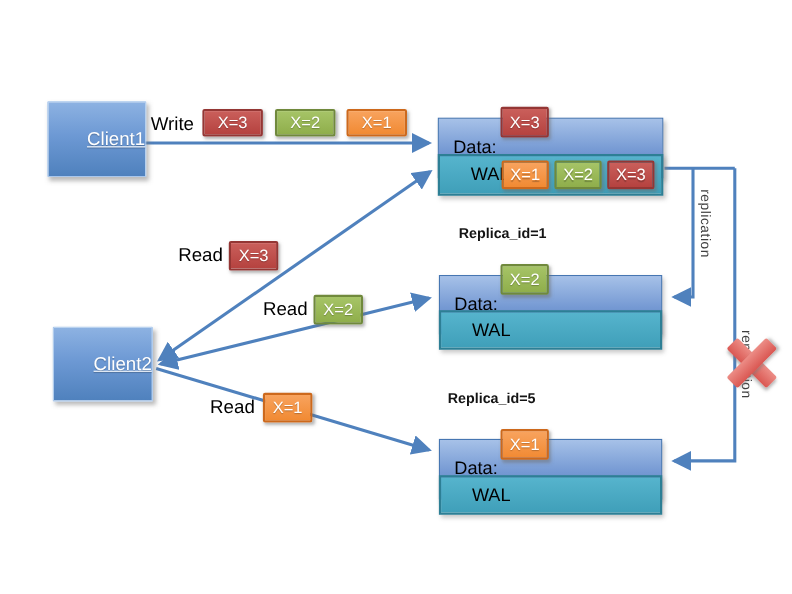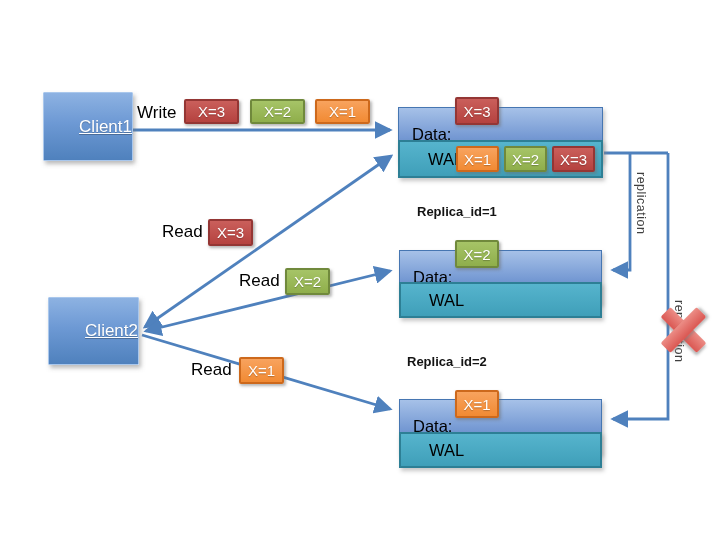--- a/index.html
+++ b/index.html
@@ -107,21 +107,21 @@
 
   <div class="rtitle" style="left:404px;top:204px;margin-left:13px;">Replica_id=1</div>
   <div class="databox" style="left:399px;top:228px;width:203px;height:54px;">
     <span class="dlabel">Data:</span>
   </div>
   <div class="badge green" style="left:455px;top:240px;width:44px;height:28px;">X=2</div>
   <div class="walbar" style="left:399px;top:282px;width:203px;height:36px;">
     <span class="dlabel">WAL</span>
   </div>
 
-  <div class="rtitle" style="left:407px;top:354px;">Replica_id=2</div>
+  <div class="rtitle" style="left:407px;top:354px;">Replica_id=5</div>
   <div class="databox" style="left:399px;top:377px;width:203px;height:55px;">
     <span class="dlabel">Data:</span>
   </div>
   <div class="badge orange" style="left:455px;top:390px;width:44px;height:28px;">X=1</div>
   <div class="walbar" style="left:399px;top:432px;width:203px;height:36px;">
     <span class="dlabel">WAL</span>
   </div>
 
   <div class="vtext" style="left:634px;top:172px;">replication</div>
   <div class="vtext" style="left:672px;top:300px;">replication</div>

